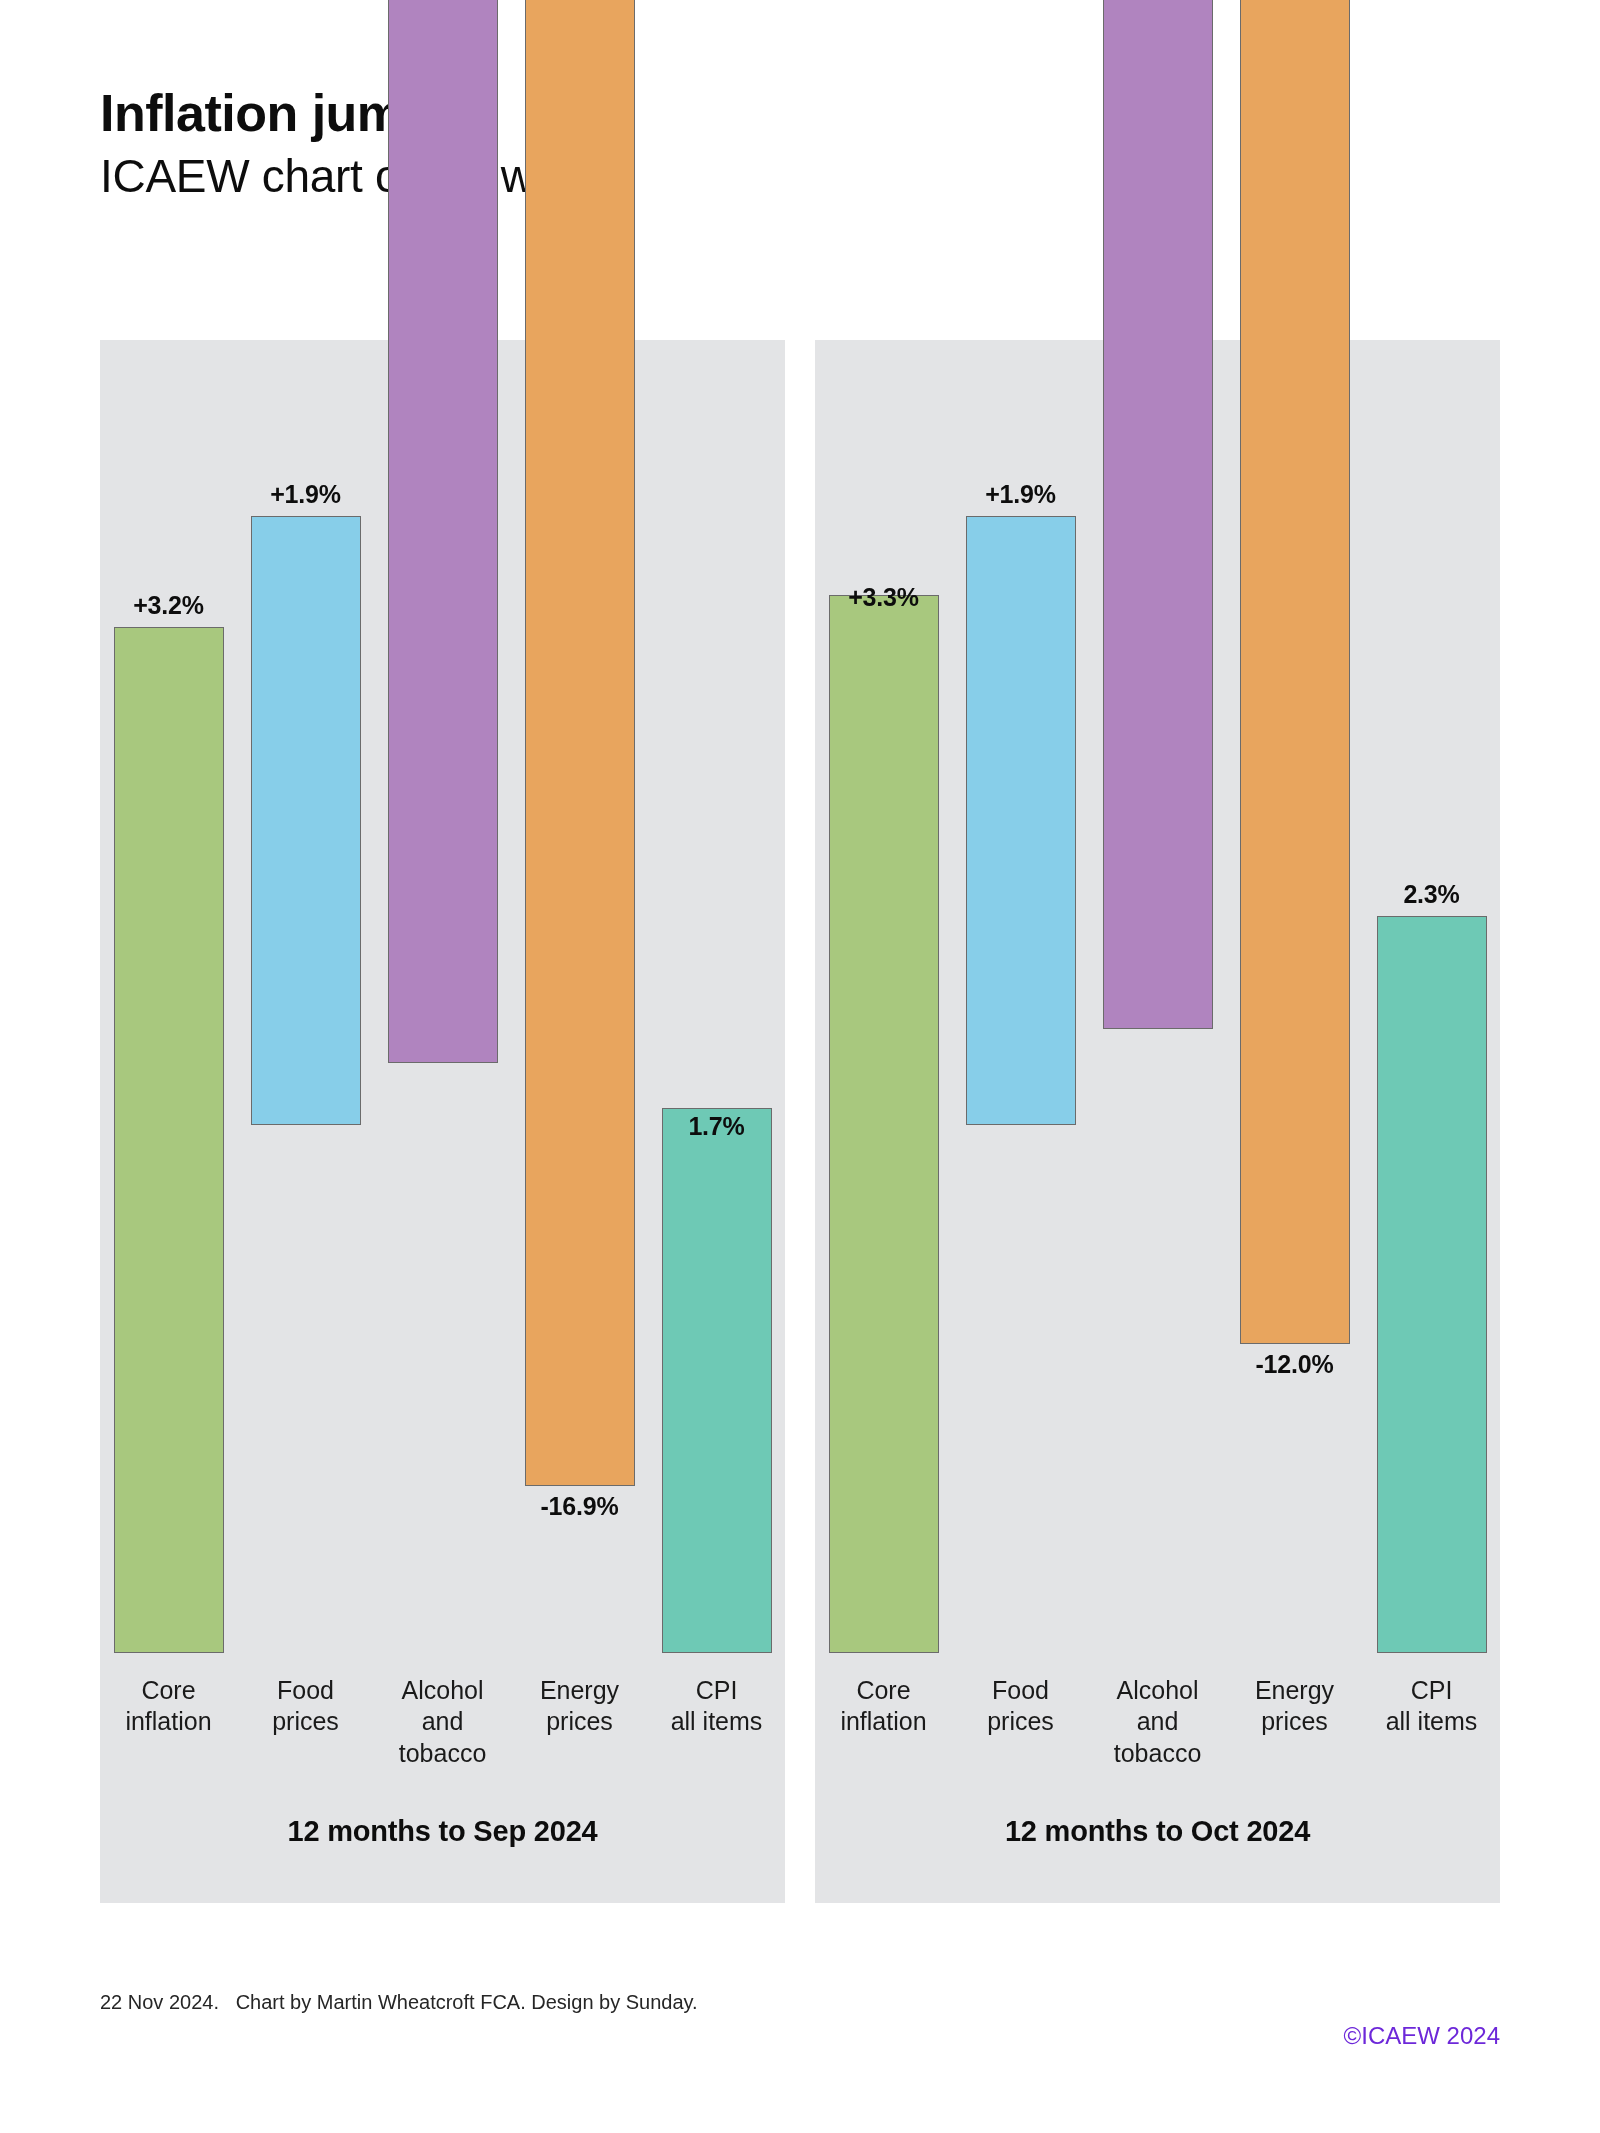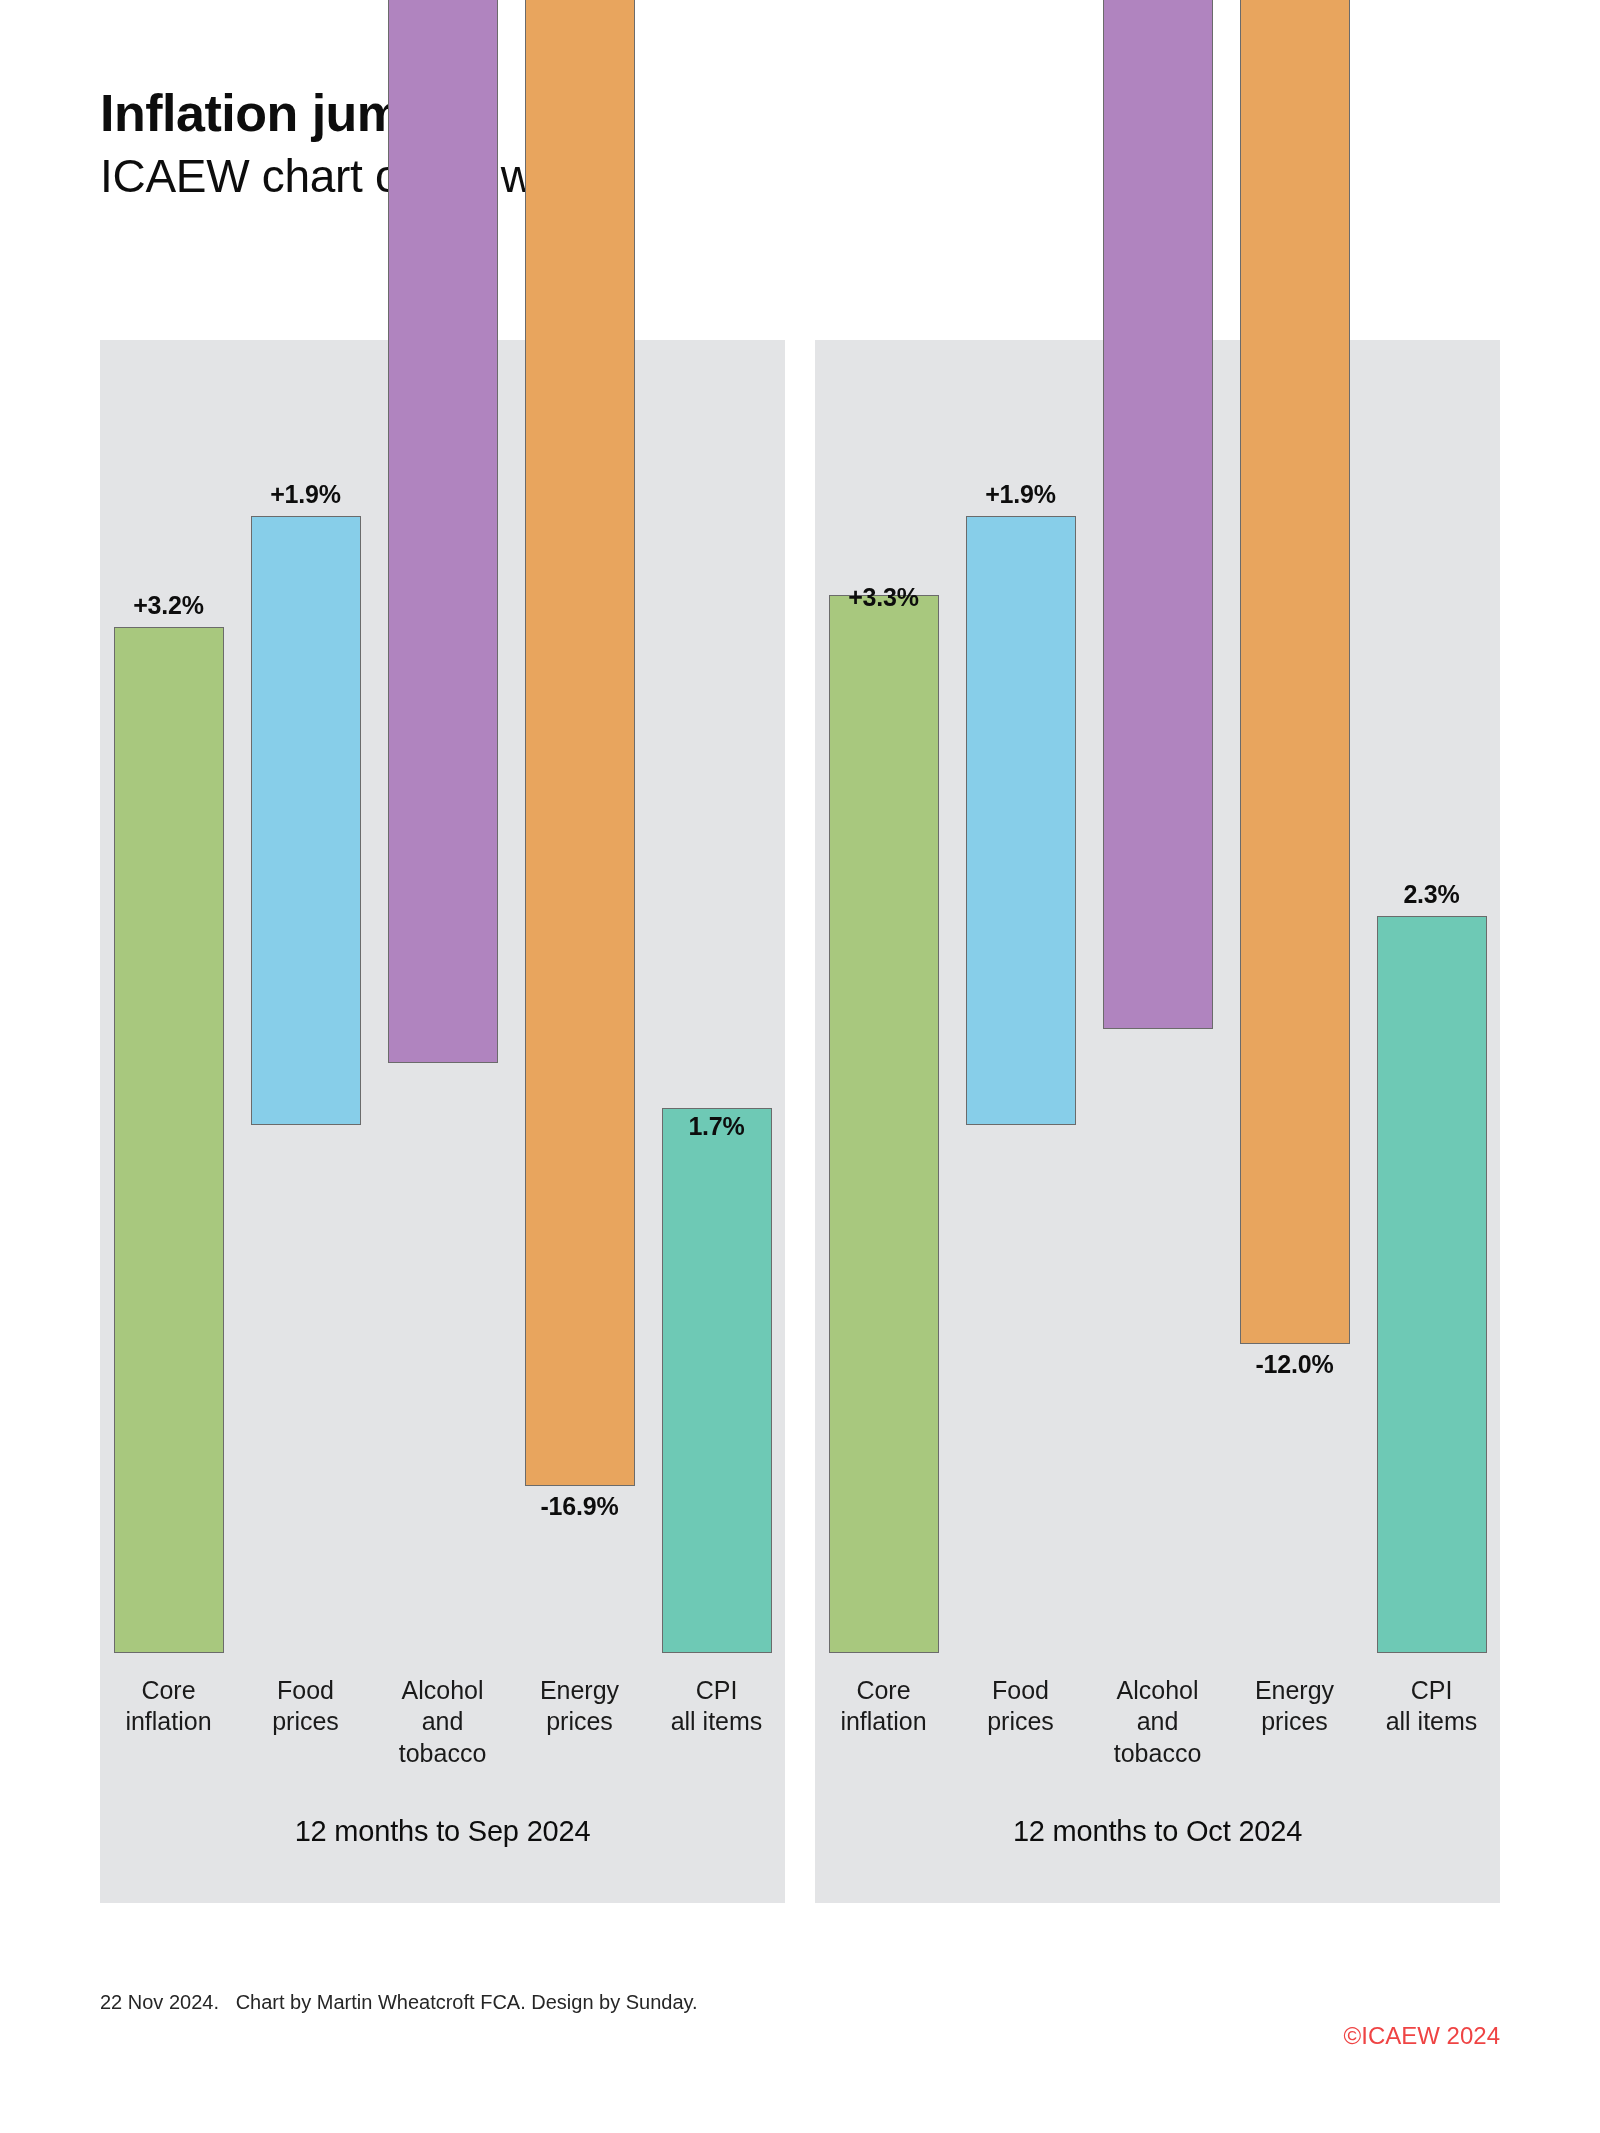--- a/index.html
+++ b/index.html
@@ -67,34 +67,34 @@
     color:#1a1a1a;
     white-space:pre-line;
   }
 
   .panel-title{
     position:absolute;
     left:0;right:0;
     top:1475px;
     text-align:center;
     font-size:29px;
-    font-weight:normal;
+    font-weight:bold;
     color:#0d0d0d;
     letter-spacing:-0.2px;
   }
 
   
   .footer{
     position:absolute;left:100px;top:1988px;
     font-size:20px;line-height:1.45;color:#262626;
   }
   .footer-line{margin:0;white-space:pre;}
   .copyright{
     position:absolute;right:100px;top:2022px;
-    font-size:24px;color:#ef4444;
+    font-size:24px;color:#6d28d9;
   }
 </style>
 </head>
 <body>
 
 <div class="page">
 
   <div class="header">
     <h1 class="title">Inflation jump</h1>
     <h2 class="subtitle">ICAEW chart of the week</h2>

